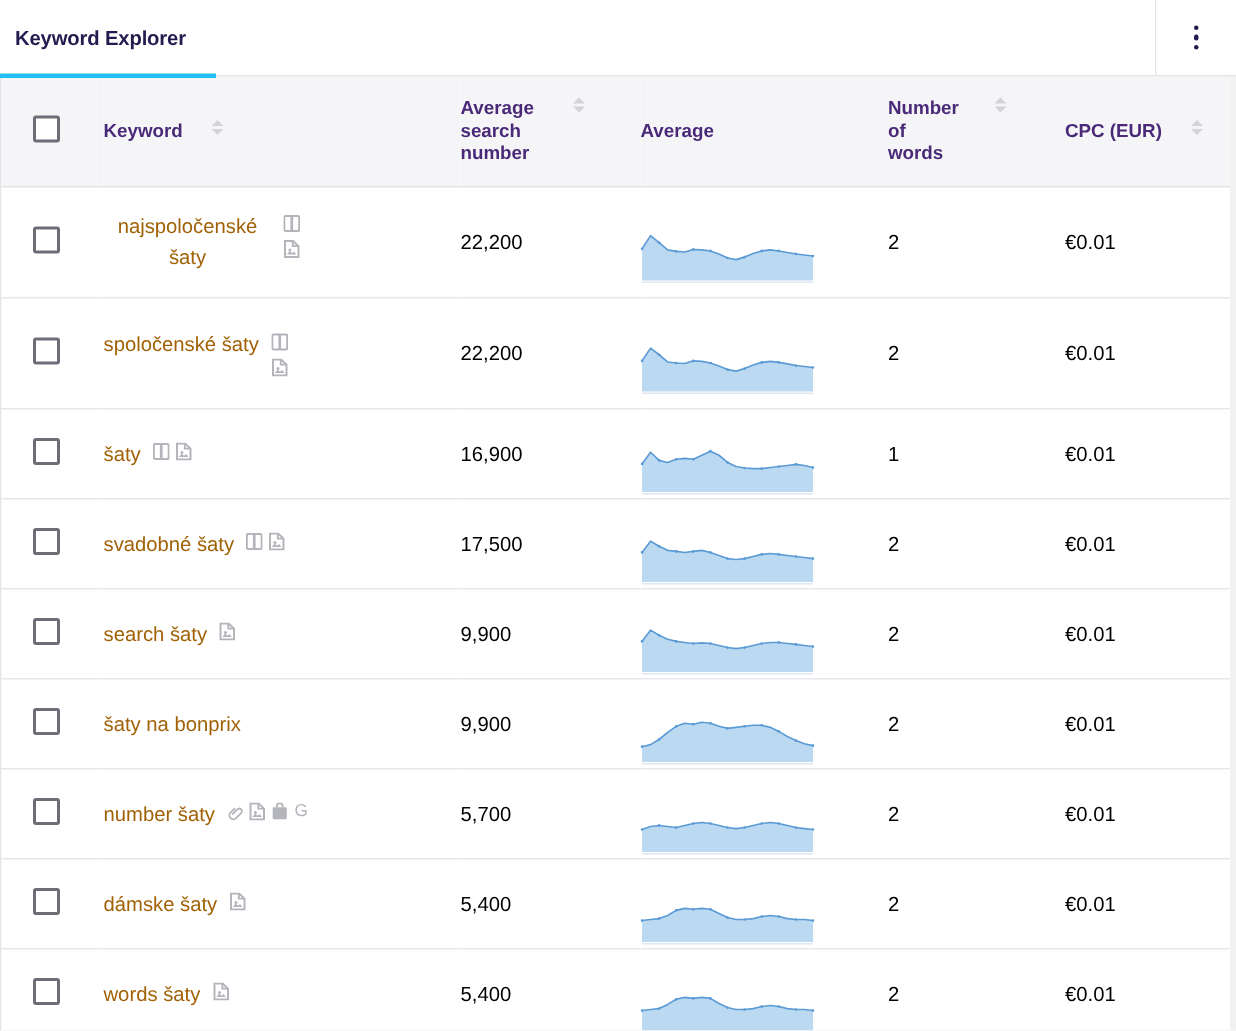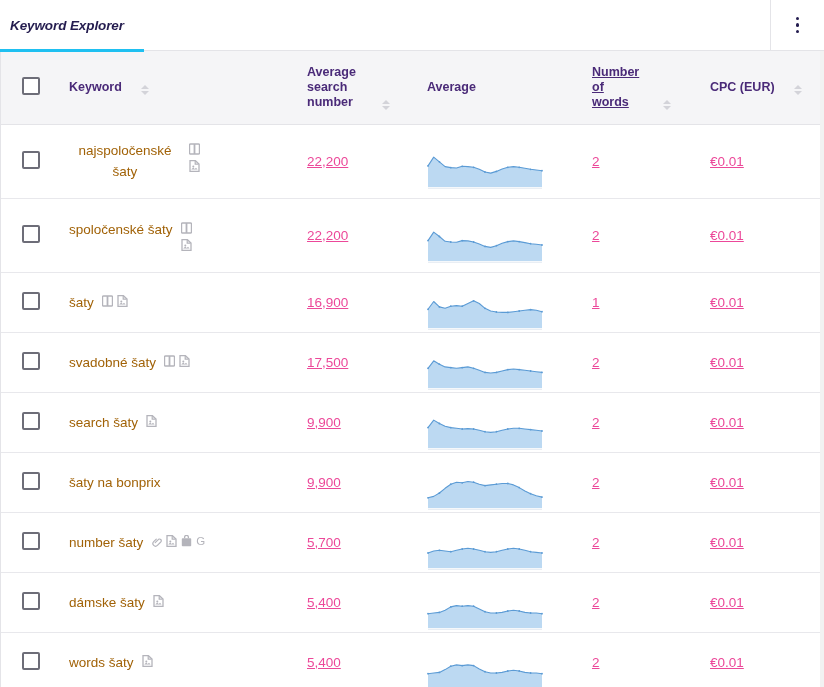--- a/index.html
+++ b/index.html
@@ -28,21 +28,20 @@
     align-items: stretch;
     border-bottom: 1px solid #e4e4e8;
   }
   .tab {
     display: flex;
     align-items: center;
     padding: 0 20px 0 10px;
     height: 51px;
     position: relative;
     cursor: pointer;
-    font-style: italic;
   }
   .tab-label {
     font-size: 13.5px;
     font-weight: bold;
     color: #241c4f;
     letter-spacing: -0.1px;
     white-space: nowrap;
   }
   .tab.active::after {
     content: "";
@@ -105,21 +104,21 @@
     text-align: left;
     vertical-align: middle;
     border-bottom: 1px solid #e4e4e8;
     font-weight: bold;
     font-size: 12.5px;
     color: #4a2a78;
   }
   thead th.th-check { padding-left: 21px; }
   thead th .th-inner {
     display: flex;
-    align-items: flex-end;
+    align-items: flex-start;
     gap: 19px;
   }
   thead th .th-text {
     line-height: 15px;
     font-weight: bold;
   }
   .sort-ico {
     display: inline-flex;
     flex-direction: column;
     gap: 2px;
@@ -191,21 +190,21 @@
     flex: 0 0 auto;
   }
   .kw-ico svg { display: block; }
   .kw-ico-g {
     font-size: 11.5px;
     color: #b4b4bb;
     line-height: 12px;
     font-family: "Liberation Sans", sans-serif;
   }
 
-  .num { font-size: 13.5px; color: #ec4899; text-decoration: underline; }
+  .num { font-size: 13.5px; color: #000000; }
 
   .spark {
     width: 116px;
     height: 40px;
     display: block;
   }
   .spark-wrap { padding-left: 2px; }
 </style>
 </head>
 <body>
@@ -258,21 +257,21 @@
                 </span>
             </span>
           </th>
           <th>
             <span class="th-inner">
               <span class="th-text">Average</span>
             </span>
           </th>
           <th>
             <span class="th-inner">
-              <span class="th-text" style="max-width:52px;text-decoration:underline;">Number of words</span>
+              <span class="th-text" style="max-width:52px;">Number of words</span>
               <span class="sort-ico">
                   <i class="up"></i>
                   <i class="down"></i>
                 </span>
             </span>
           </th>
           <th>
             <span class="th-inner">
               <span class="th-text">CPC (EUR)</span>
               <span class="sort-ico">

